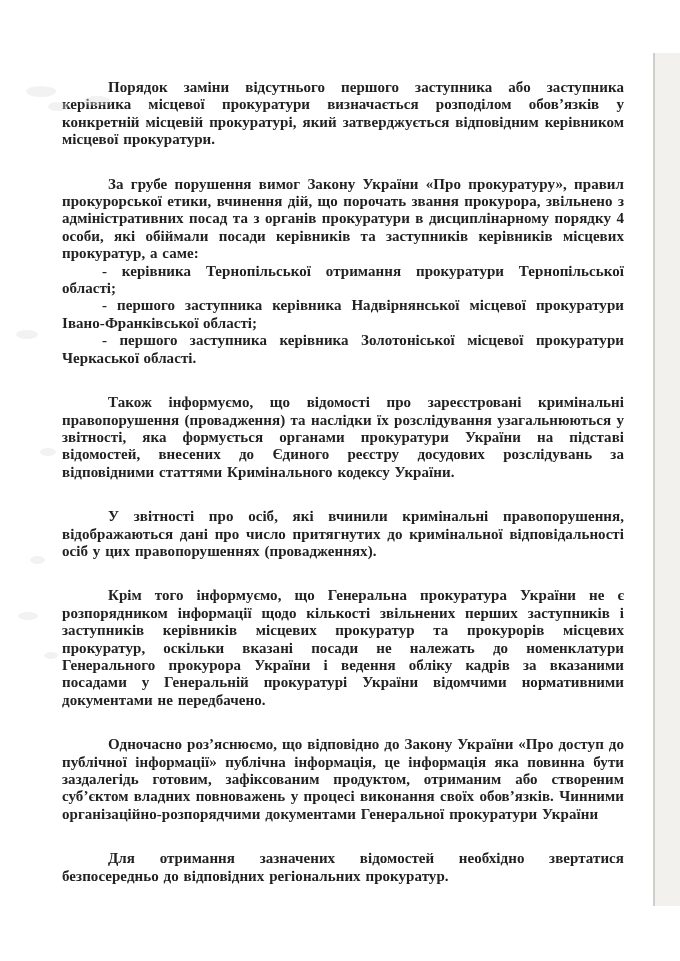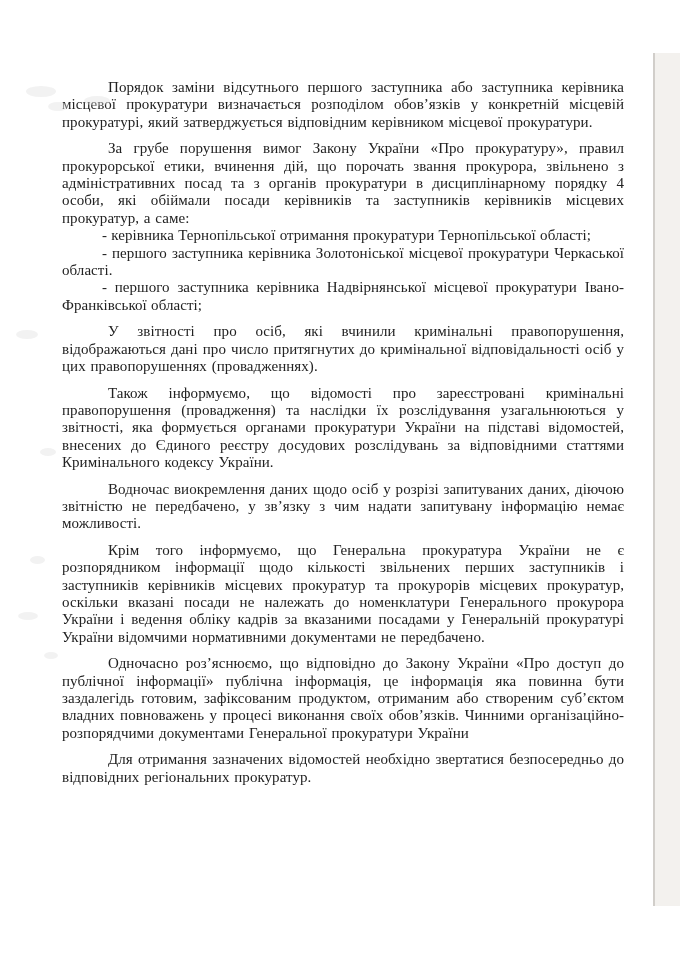--- a/index.html
+++ b/index.html
@@ -14,32 +14,33 @@
     background: #ffffff;
     overflow: hidden;
     font-family: "Liberation Serif", serif;
     color: #222222;
   }
   .content {
     position: absolute;
     left: 62px;
     top: 79px;
     width: 562px;
+    font-weight: bold;
   }
   .para {
     margin: 0;
     padding: 0;
     font-size: 15px;
     line-height: 17.4px;
     text-align: justify;
     text-indent: 46px;
     letter-spacing: 0.05px;
     word-spacing: 1px;
   }
-  .para.gap { margin-top: 9px; }
+  .para.gap { margin-top: 27px; }
   .para.item { text-indent: 40px; word-spacing: 0.5px; }
   
   .edge-line {
     position: absolute;
     left: 653px;
     top: 53px;
     width: 2px;
     height: 853px;
     background: #c9c5c1;
     opacity: 0.85;
@@ -70,25 +71,24 @@
 </style>
 </head>
 <body>
 
 <div class="page">
 
   <div class="content">
     <p class="para">Порядок заміни відсутнього першого заступника або заступника керівника місцевої прокуратури визначається розподілом обов’язків у конкретній місцевій прокуратурі, який затверджується відповідним керівником місцевої прокуратури.</p>
     <p class="para gap">За грубе порушення вимог Закону України «Про прокуратуру», правил прокурорської етики, вчинення дій, що порочать звання прокурора, звільнено з адміністративних посад та з органів прокуратури в дисциплінарному порядку 4 особи, які обіймали посади керівників та заступників керівників місцевих прокуратур, а саме:</p>
     <p class="para item">- керівника Тернопільської отримання прокуратури Тернопільської області;</p>
+    <p class="para item">- першого заступника керівника Надвірнянської місцевої прокуратури Івано-Франківської області;</p>
     <p class="para item">- першого заступника керівника Золотоніської місцевої прокуратури Черкаської області.</p>
-    <p class="para item">- першого заступника керівника Надвірнянської місцевої прокуратури Івано-Франківської області;</p>
+    <p class="para gap">Також інформуємо, що відомості про зареєстровані кримінальні правопорушення (провадження) та наслідки їх розслідування узагальнюються у звітності, яка формується органами прокуратури України на підставі відомостей, внесених до Єдиного реєстру досудових розслідувань за відповідними статтями Кримінального кодексу України.</p>
     <p class="para gap">У звітності про осіб, які вчинили кримінальні правопорушення, відображаються дані про число притягнутих до кримінальної відповідальності осіб у цих правопорушеннях (провадженнях).</p>
-    <p class="para gap">Також інформуємо, що відомості про зареєстровані кримінальні правопорушення (провадження) та наслідки їх розслідування узагальнюються у звітності, яка формується органами прокуратури України на підставі відомостей, внесених до Єдиного реєстру досудових розслідувань за відповідними статтями Кримінального кодексу України.</p>
-    <p class="para gap">Водночас виокремлення даних щодо осіб у розрізі запитуваних даних, діючою звітністю не передбачено, у зв’язку з чим надати запитувану інформацію немає можливості.</p>
     <p class="para gap">Крім того інформуємо, що Генеральна прокуратура України не є розпорядником інформації щодо кількості звільнених перших заступників і заступників керівників місцевих прокуратур та прокурорів місцевих прокуратур, оскільки вказані посади не належать до номенклатури Генерального прокурора України і ведення обліку кадрів за вказаними посадами у Генеральній прокуратурі України відомчими нормативними документами не передбачено.</p>
     <p class="para gap">Одночасно роз’яснюємо, що відповідно до Закону України «Про доступ до публічної інформації» публічна інформація, це інформація яка повинна бути заздалегідь готовим, зафіксованим продуктом, отриманим або створеним суб’єктом владних повноважень у процесі виконання своїх обов’язків. Чинними організаційно-розпорядчими документами Генеральної прокуратури України</p>
     <p class="para gap">Для отримання зазначених відомостей необхідно звертатися безпосередньо до відповідних регіональних прокуратур.</p>
   </div>
 
   <div class="edge-line"></div>
   <div class="edge-strip"></div>
 
   <div class="smudge s1"></div>
   <div class="smudge s2"></div>

